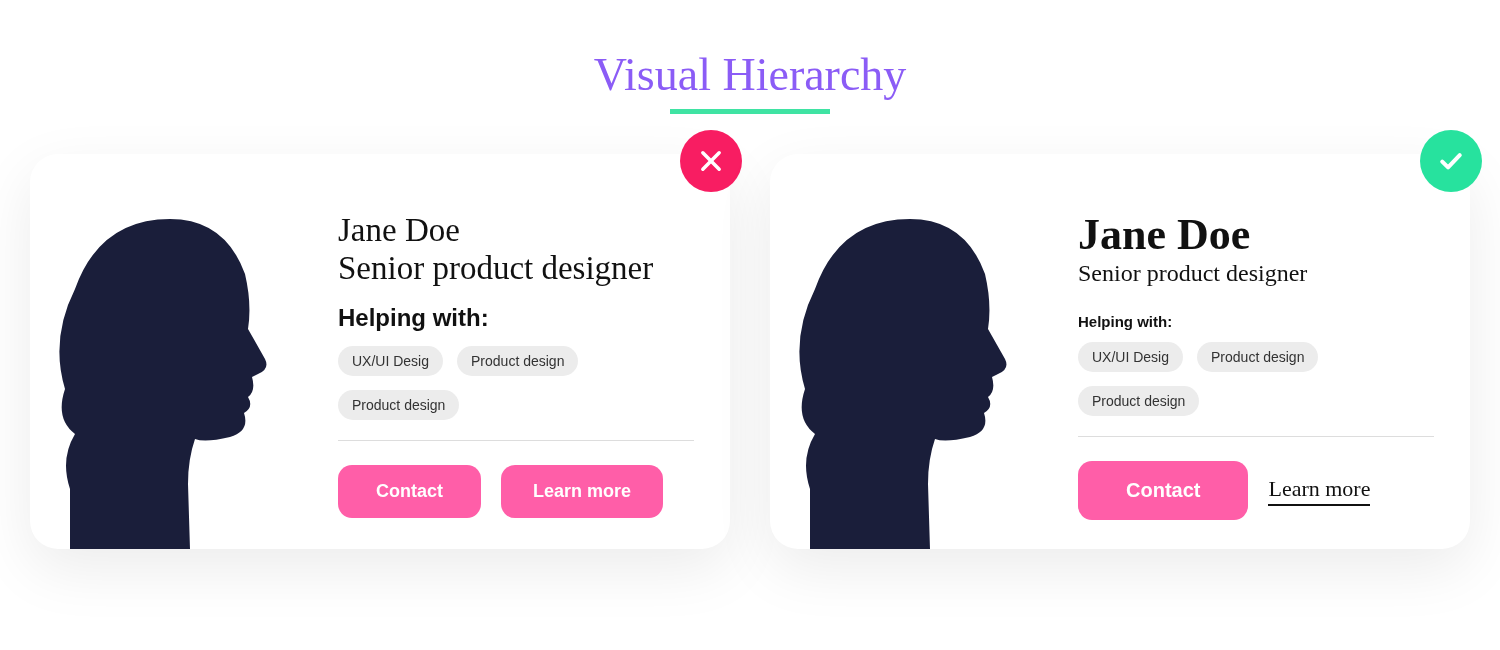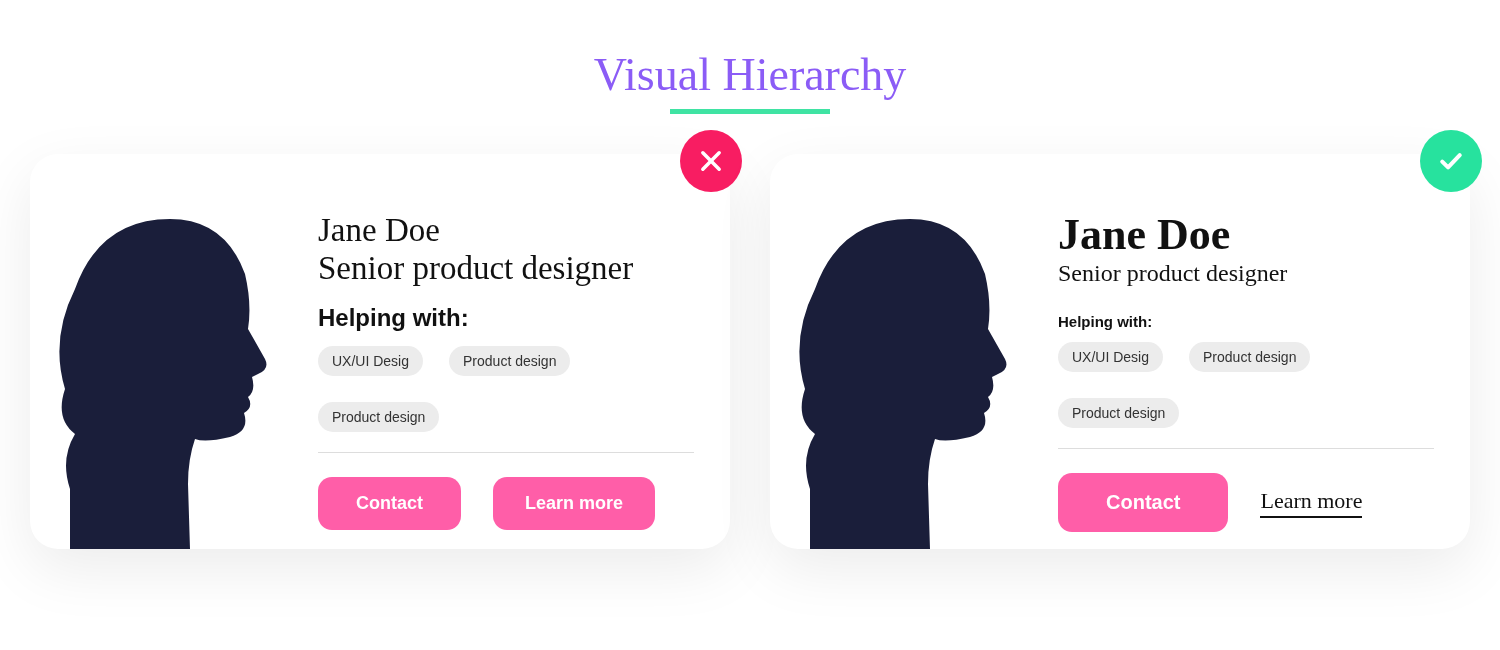--- a/index.html
+++ b/index.html
@@ -63,20 +63,21 @@
     display: flex;
     align-items: flex-end;
     overflow: hidden;
     border-bottom-left-radius: 28px;
   }
   .avatar-wrap svg { width: 100%; height: auto; display: block; }
   .content {
     flex: 1;
     padding: 58px 36px 40px 8px;
     font-family: -apple-system, BlinkMacSystemFont, 'Segoe UI', Arial, sans-serif;
+    margin-left: 20px;
   }
   .content hr {
     border: none;
     border-top: 1px solid #ddd;
     margin: 20px 0 24px 0;
   }
   
   .card-bad .name {
     font-family: Georgia, serif;
     font-size: 33px;
@@ -113,30 +114,30 @@
     color: #111;
     margin-top: 2px;
   }
   .card-good .helping-label {
     font-family: -apple-system, BlinkMacSystemFont, 'Segoe UI', Arial, sans-serif;
     font-size: 15px;
     font-weight: 600;
     color: #111;
     margin: 26px 0 12px 0;
   }
-  .tags { display: flex; gap: 26px; flex-wrap: wrap; }
+  .tags { display: flex; gap: 14px; flex-wrap: wrap; }
   .tag {
     background: #ececec;
     color: #333;
     font-size: 14px;
     padding: 7px 14px;
     border-radius: 18px;
     font-family: -apple-system, BlinkMacSystemFont, 'Segoe UI', Arial, sans-serif;
   }
-  .actions { display: flex; align-items: center; gap: 32px; }
+  .actions { display: flex; align-items: center; gap: 20px; }
   .btn-primary {
     background: #ff5ea8;
     color: #fff;
     font-weight: 700;
     font-size: 18px;
     padding: 16px 38px;
     border: none;
     border-radius: 14px;
     font-family: -apple-system, BlinkMacSystemFont, 'Segoe UI', Arial, sans-serif;
     cursor: pointer;

